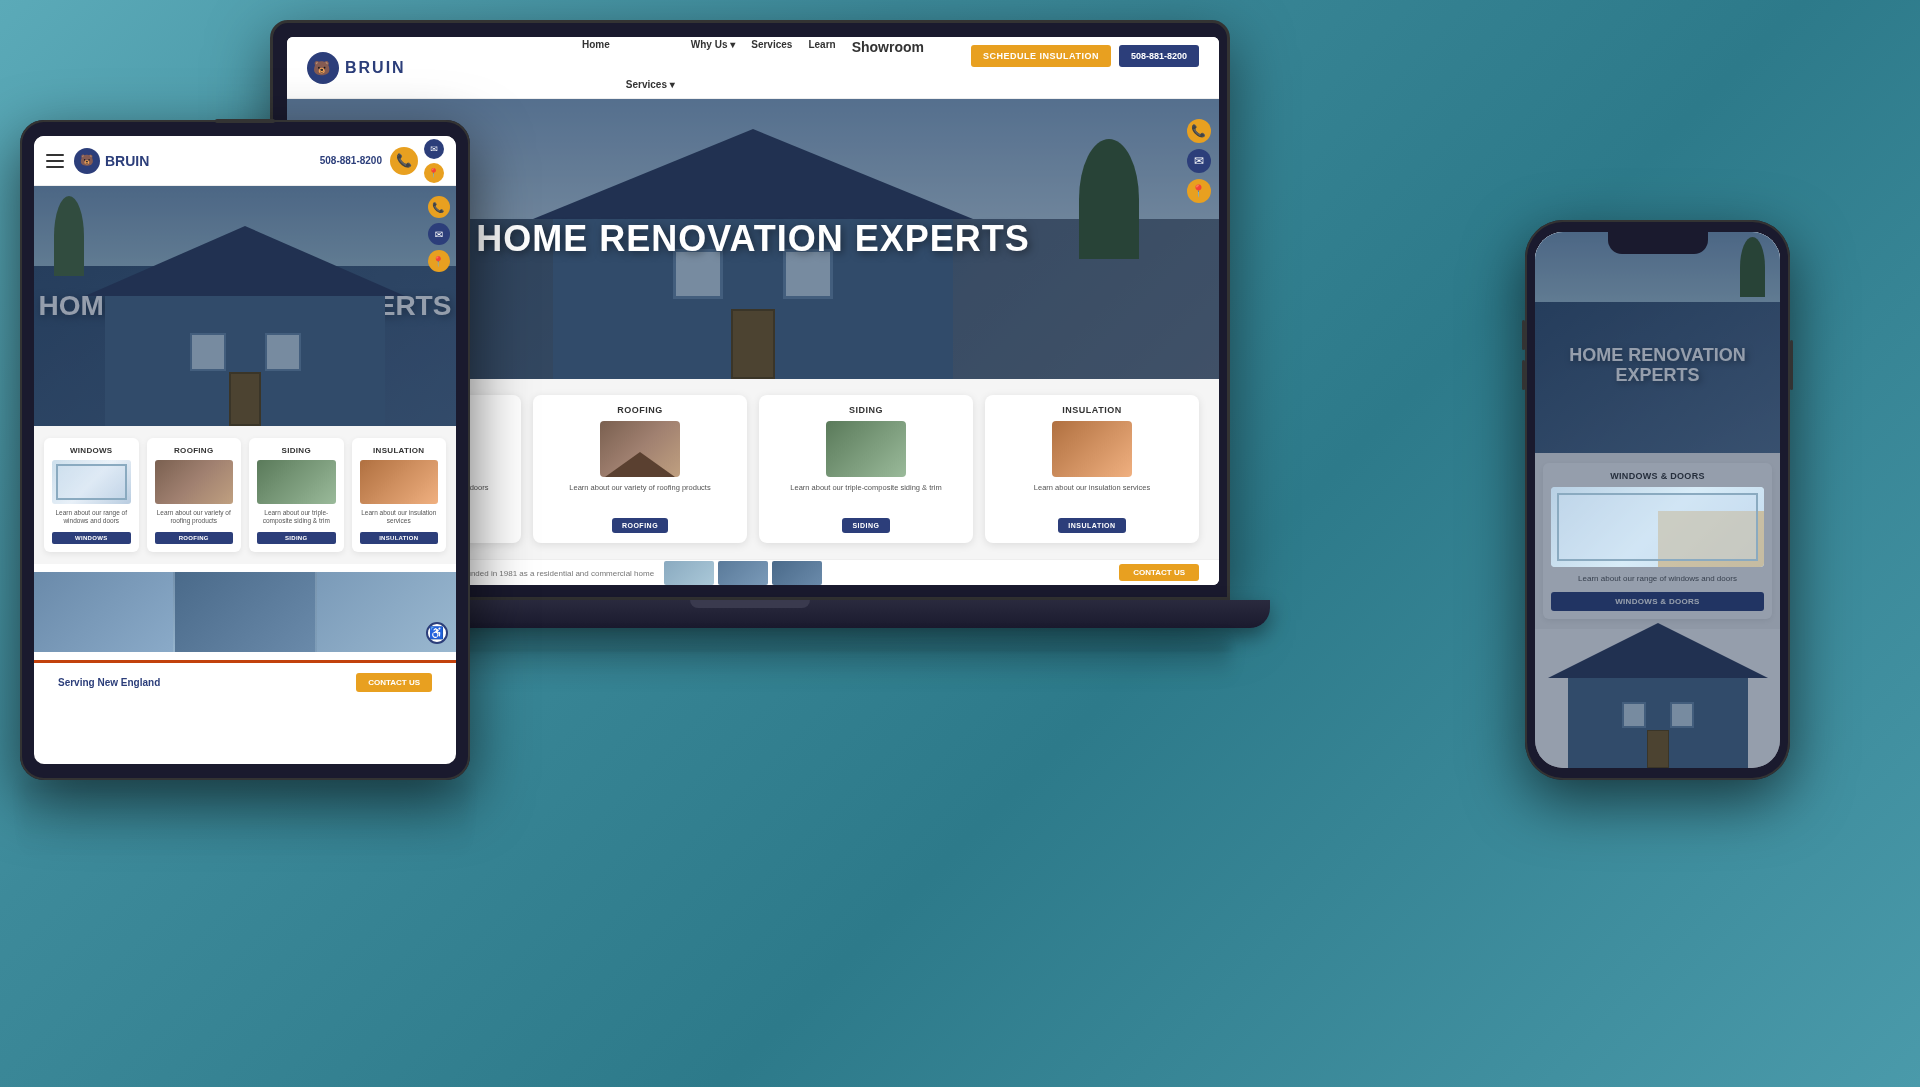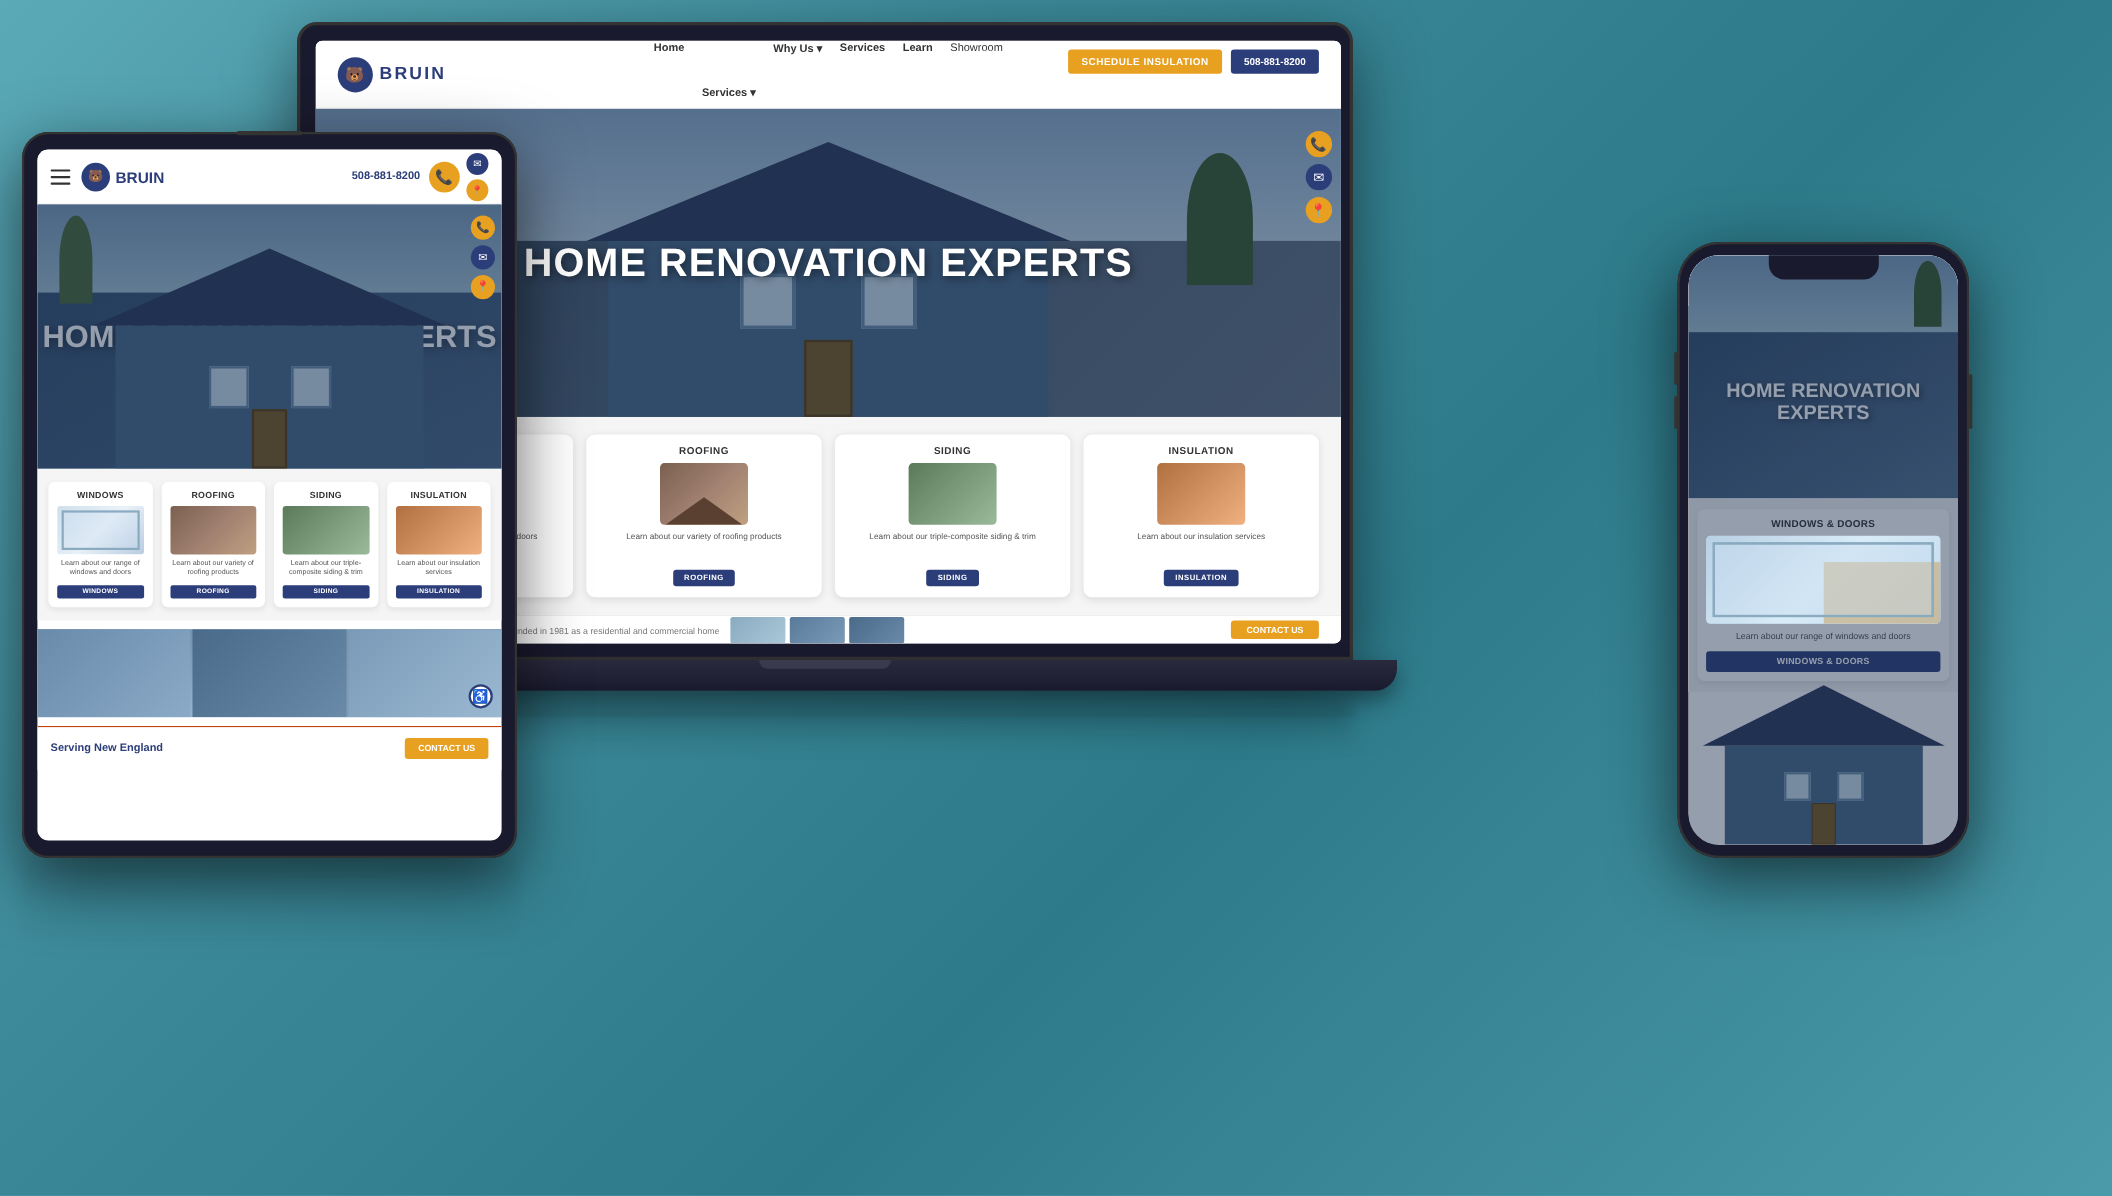--- a/index.html
+++ b/index.html
@@ -391,24 +391,24 @@
       background: #2c3e7a;
       color: #fff;
       font-size: 6px;
       font-weight: 700;
       padding: 3px 8px;
       border-radius: 2px;
       letter-spacing: 0.3px;
     }
     .ts-footer {
       background: #fff;
-      padding: 10px 12px;
-      display: flex;
-      align-items: center;
-      border-top: 1px solid #c2410c;
+      padding: 10px 24px;
+      display: flex;
+      align-items: center;
+      border-top: 3px solid #c2410c;
       margin-top: 8px;
     }
     .ts-footer-text {
       font-size: 10px;
       color: #2c3e7a;
       font-weight: 700;
     }
     .ts-footer-btn {
       margin-left: auto;
       background: #e8a020;
@@ -689,21 +689,21 @@
         <div class="ls-cta-btns">
           <div class="ls-cta-schedule">SCHEDULE INSULATION</div>
           <div class="ls-cta-phone">508-881-8200</div>
         </div>
         <div class="ls-nav" style="position:absolute;bottom:8px;left:50%;transform:translateX(-50%);display:flex;gap:16px;">
           <span style="font-size:10px;color:#333;font-weight:600;">Home</span>
           <span style="font-size:10px;color:#333;font-weight:600;margin-top:40px;">Services ▾</span>
           <span style="font-size:10px;color:#333;font-weight:600;">Why Us ▾</span>
           <span style="font-size:10px;color:#333;font-weight:600;">Services</span>
           <span style="font-size:10px;color:#333;font-weight:600;">Learn</span>
-          <span style="font-size:10px;color:#333;font-weight:400;">Showroom</span>
+          <span style="font-size:14px;color:#333;font-weight:700;">Showroom</span>
         </div>
       </div>
 
       <div class="ls-hero">
 
         <div style="position:absolute;inset:0;overflow:hidden;">
 
           <div style="position:absolute;top:0;left:0;right:0;height:120px;background:linear-gradient(180deg,#8aaac8 0%,#b8d0e0 100%);"></div>
 
           <div style="position:absolute;top:30px;left:60px;width:40px;height:100px;background:#4a6a3a;border-radius:50% 50% 0 0;"></div>

